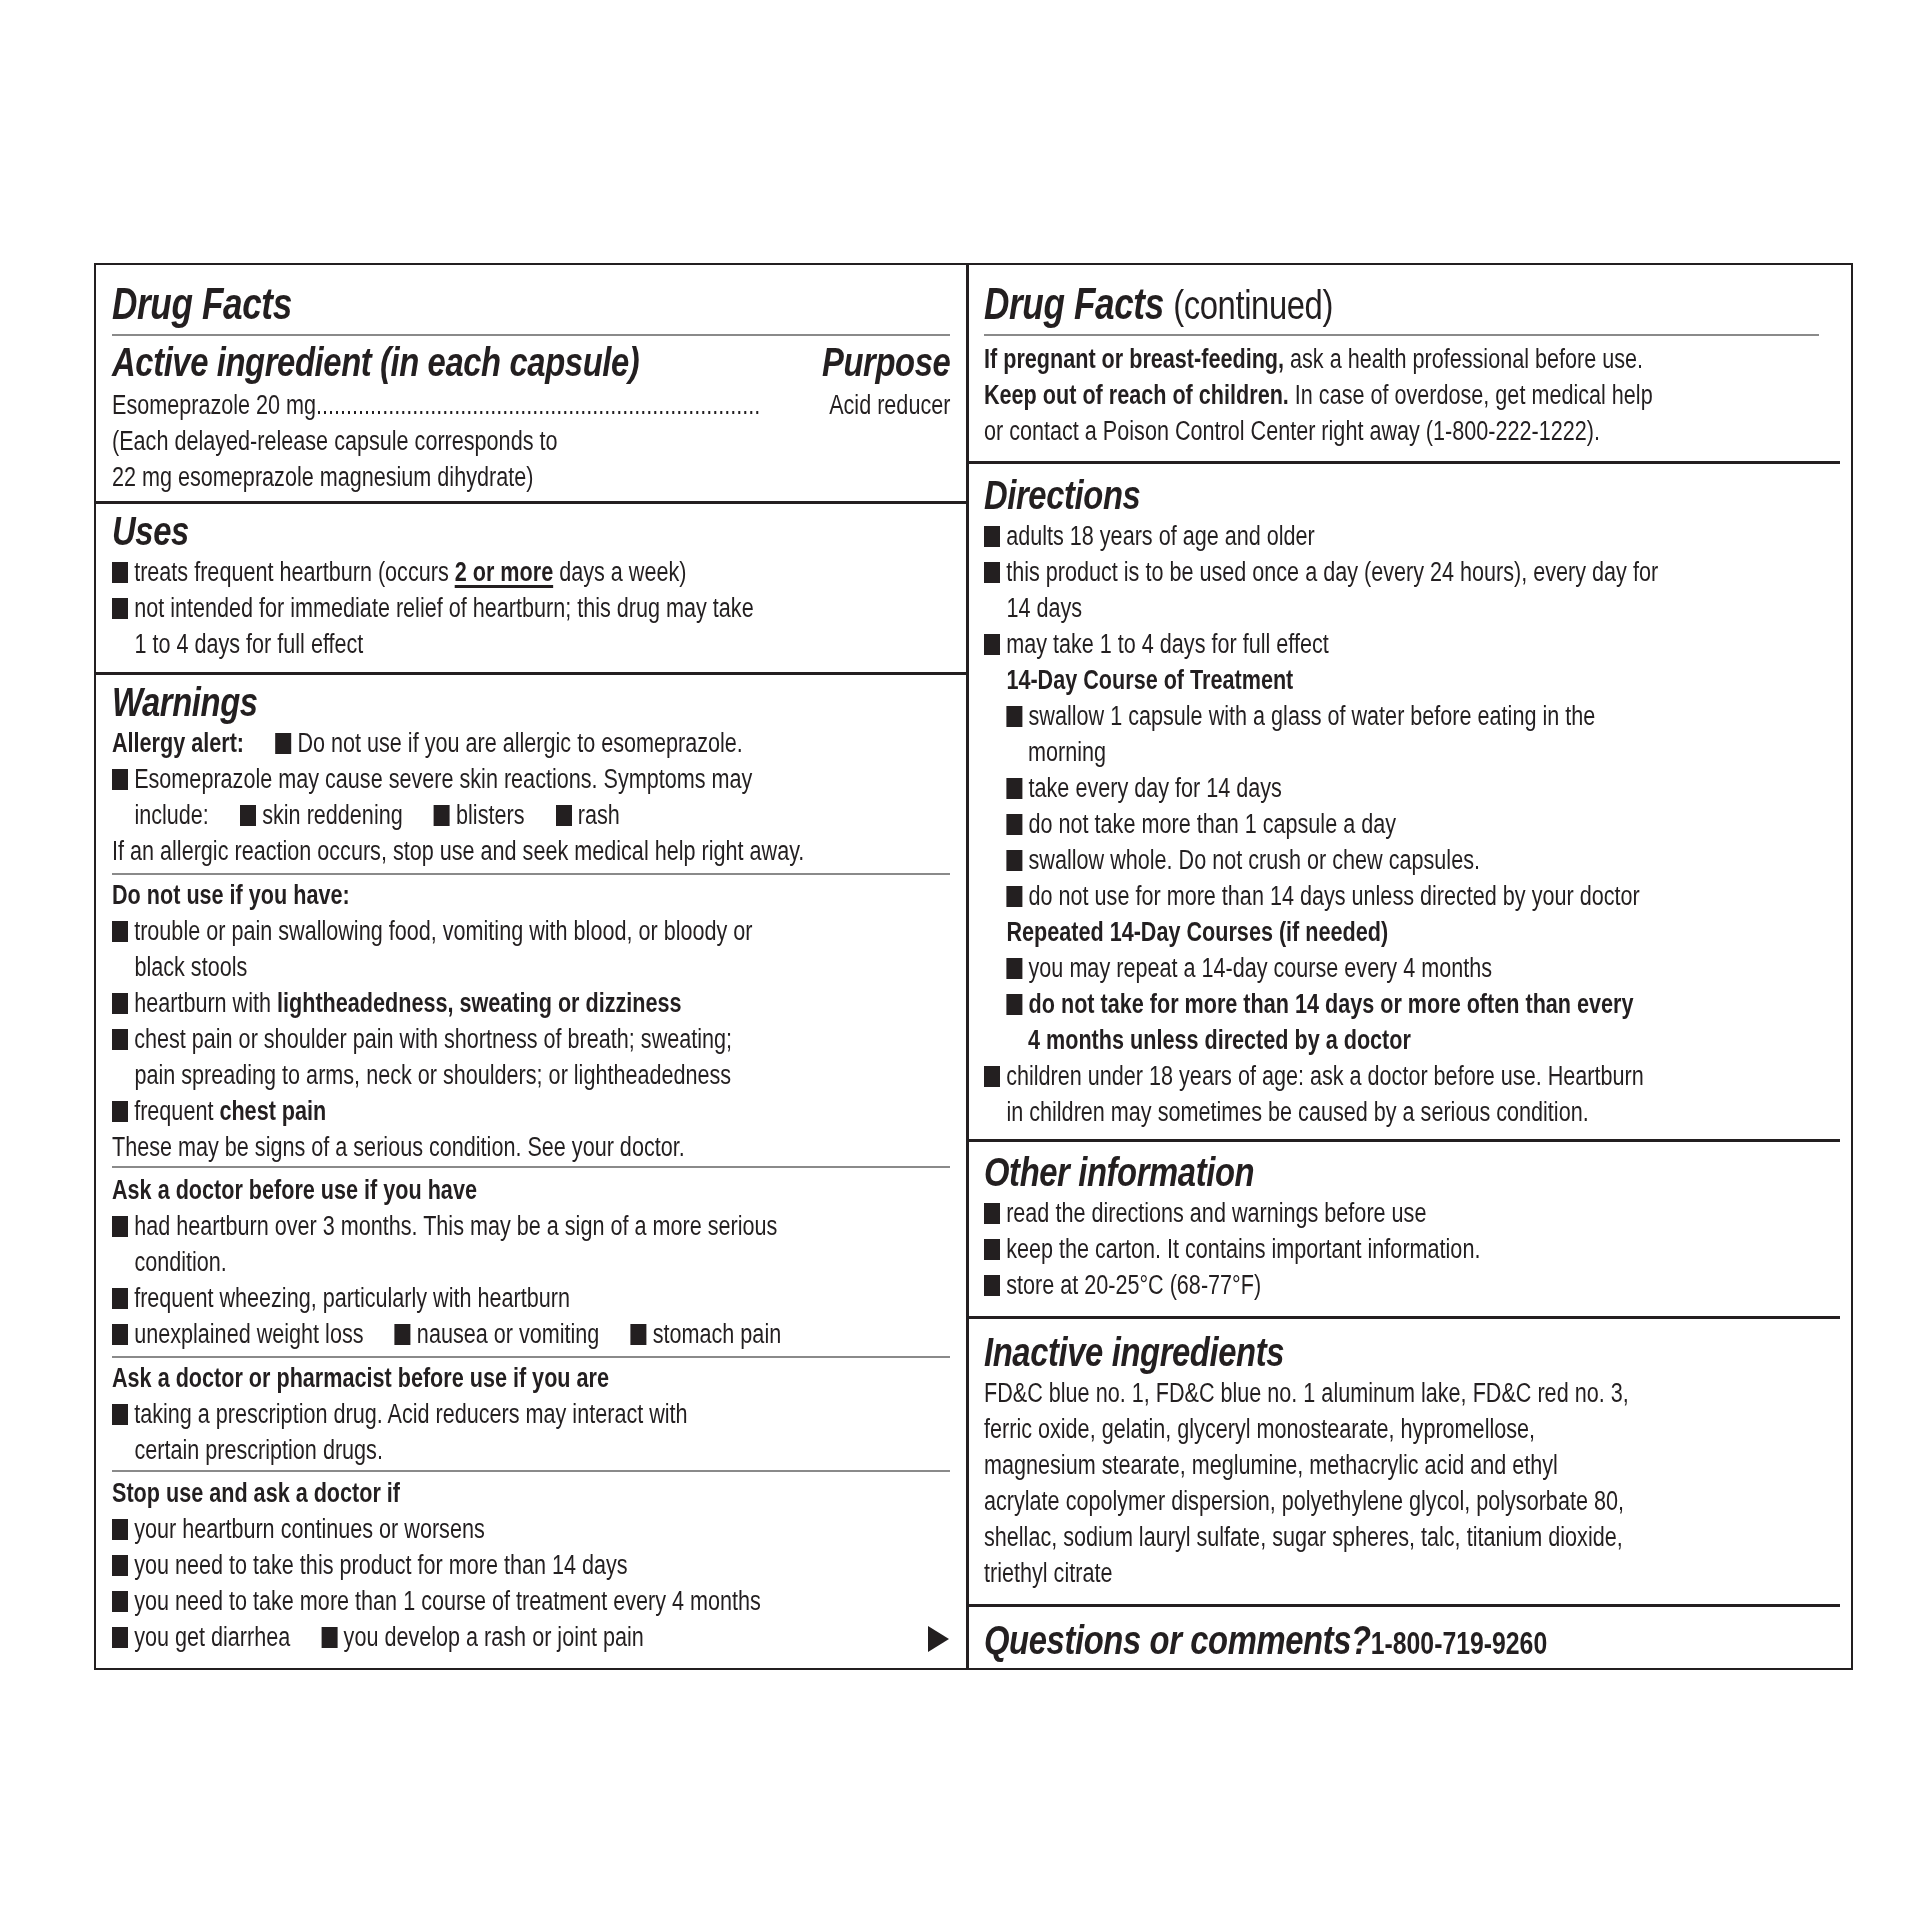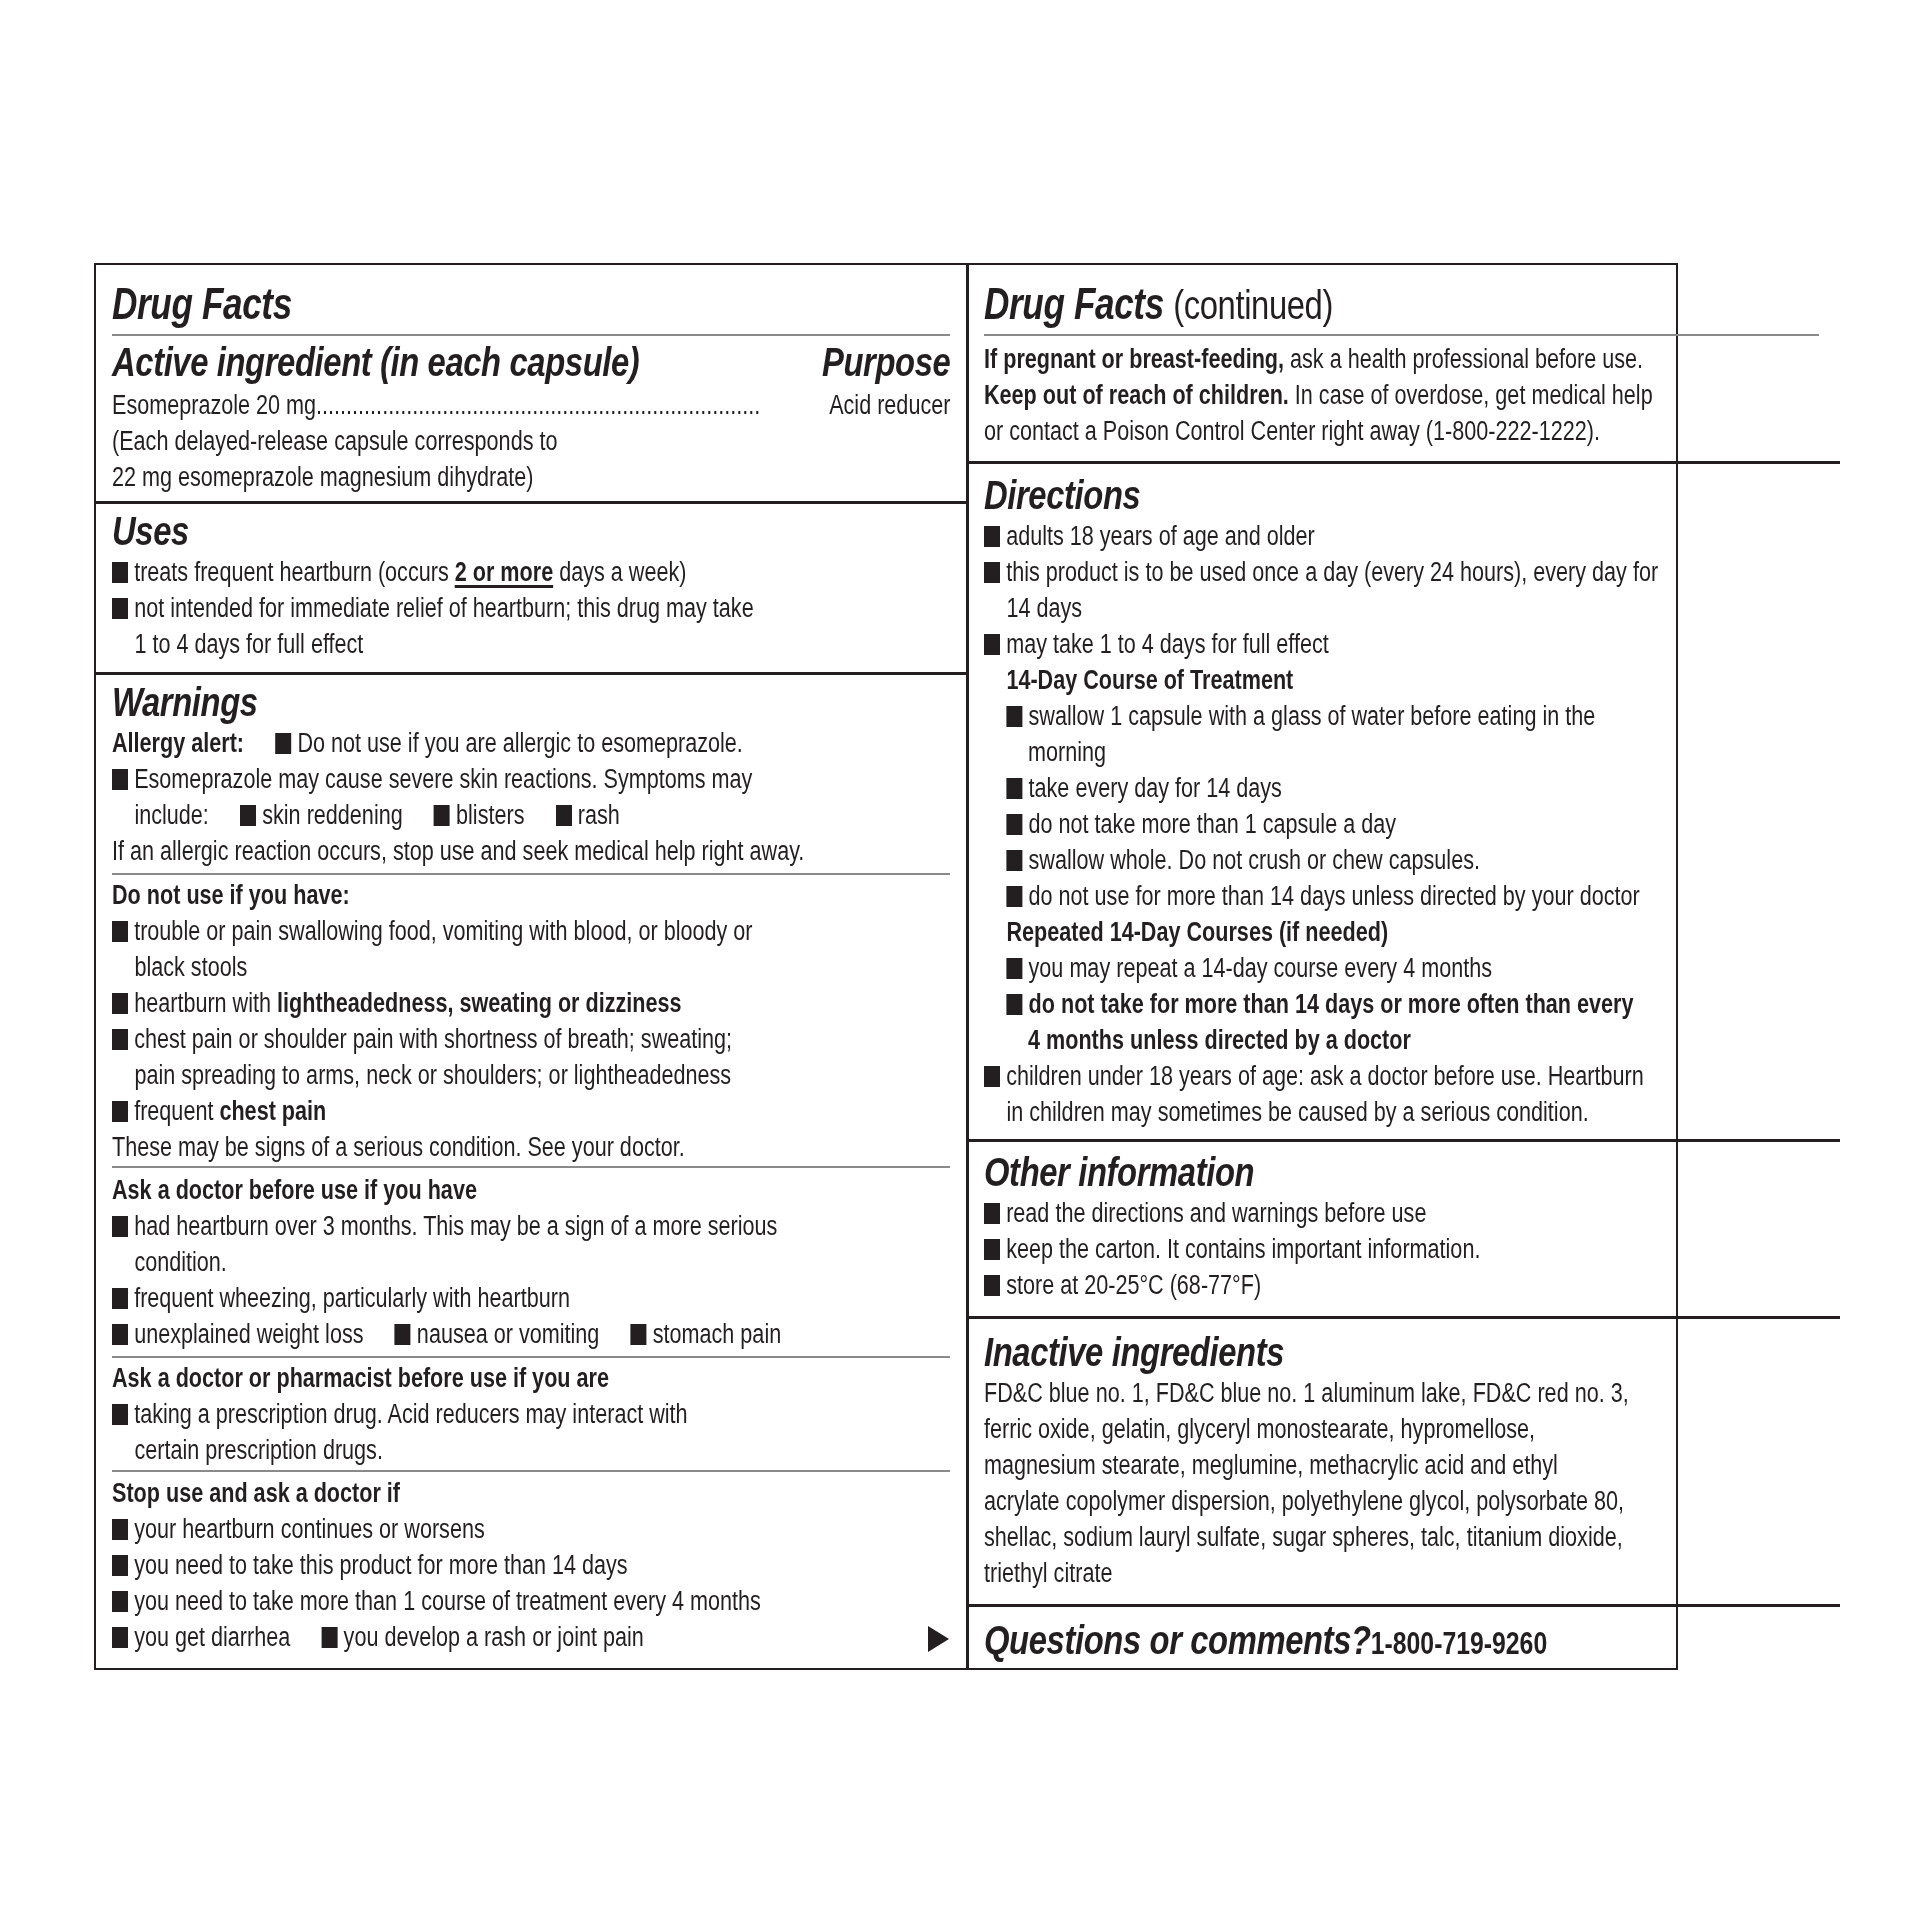--- a/index.html
+++ b/index.html
@@ -1,17 +1,17 @@
 <!DOCTYPE html>
 <html><head>
 <meta charset="utf-8">
 <style>
   html, body { margin:0; padding:0; background:#ffffff; }
   body { width:1931px; height:1931px; position:relative; overflow:hidden; color:#231f20; font-family:"Liberation Sans", sans-serif; }
-  .panel { position:absolute; left:94px; top:263px; width:1584px; height:1407px; border:2.9px solid #231f20; box-sizing:border-box; }
+  .panel { position:absolute; left:94px; top:263px; width:1759px; height:1407px; border:2.9px solid #231f20; box-sizing:border-box; }
   .vdiv { position:absolute; left:870px; top:0; width:2.9px; height:100%; background:#231f20; }
   .hline { position:absolute; height:2.9px; background:#231f20; }
   .rule { position:absolute; height:1.9px; background:#8a8a8a; }
   .sec { position:absolute; }
   .cond { transform-origin:0 0; transform:scaleX(0.8); }
   .line { display:block; font-size:27px; line-height:36px; white-space:nowrap; height:36px; }
   .h1 { font-size:44px; font-weight:bold; font-style:italic; line-height:58px; height:58px; white-space:nowrap; letter-spacing:-0.5px; }
   .h2 { font-size:41px; font-weight:bold; font-style:italic; line-height:46px; height:46px; white-space:nowrap; letter-spacing:-0.5px; }
   .b { font-weight:bold; }
   .u { text-decoration:underline; text-decoration-thickness:2.9px; text-underline-offset:3.9px; }

